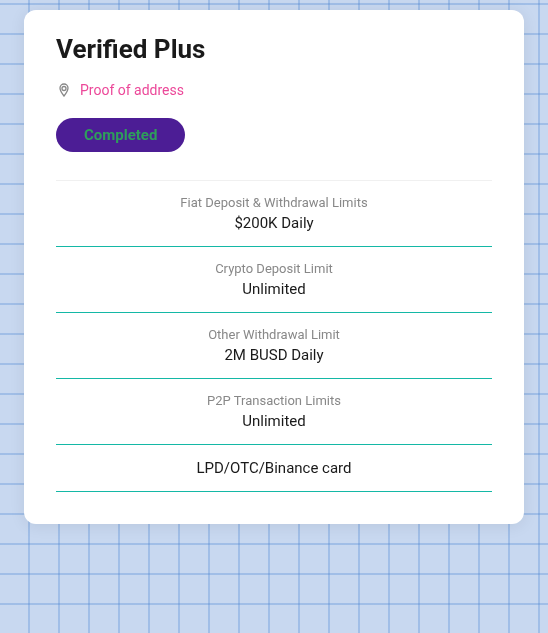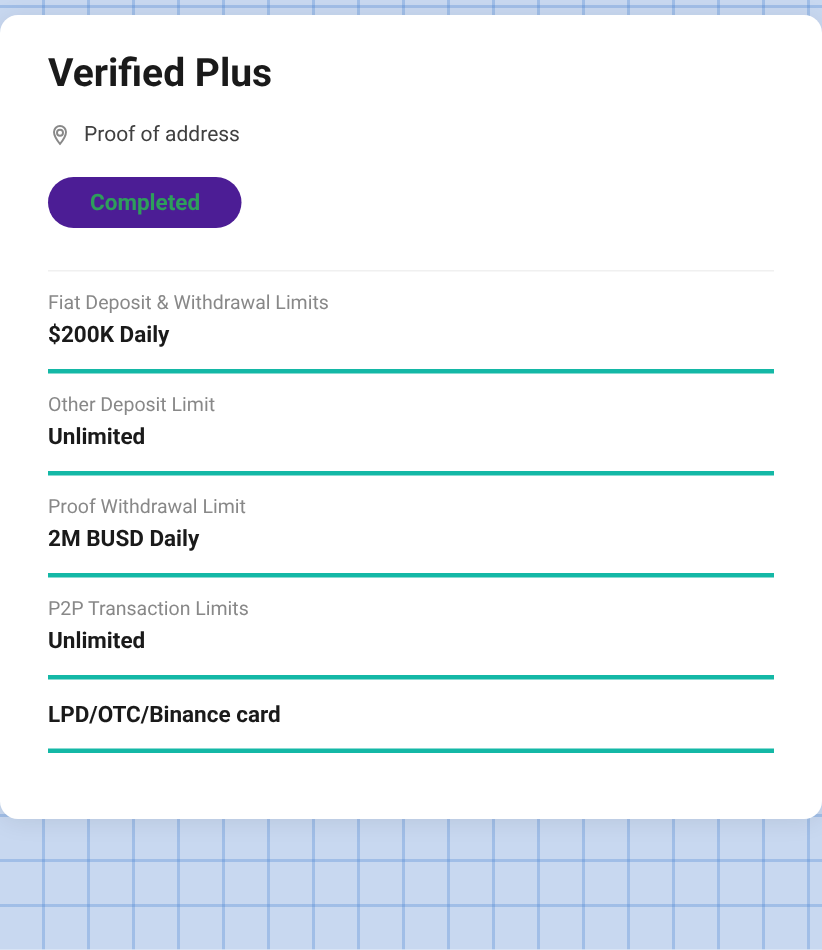--- a/index.html
+++ b/index.html
@@ -28,42 +28,42 @@
       background-image:
         repeating-linear-gradient(0deg, transparent, transparent 28px, rgba(70, 130, 210, 0.3) 28px, rgba(70, 130, 210, 0.3) 30px),
         repeating-linear-gradient(90deg, transparent, transparent 28px, rgba(70, 130, 210, 0.3) 28px, rgba(70, 130, 210, 0.3) 30px);
       pointer-events: none;
       z-index: 0;
     }
 
     .card {
       background: #ffffff;
       border-radius: 12px;
-      width: 548px;
+      width: 500px;
       margin-top: 10px;
-      padding: 24px 32px 44px 32px;
+      padding: 24px 32px 32px 32px;
       position: relative;
       z-index: 1;
       box-shadow: 0 2px 16px rgba(0,0,0,0.08);
     }
 
     .card-title {
       font-size: 26px;
       font-weight: 700;
       color: #1a1a1a;
       margin-bottom: 18px;
       text-align: left;
     }
 
     .meta-row {
       display: flex;
       align-items: center;
       gap: 8px;
       margin-bottom: 8px;
-      color: #404040;
+      color: #ec4899;
       font-size: 14px;
     }
 
     .meta-icon {
       width: 16px;
       height: 16px;
       display: inline-flex;
       align-items: center;
       justify-content: center;
       color: #888;
@@ -84,32 +84,33 @@
       padding: 8px 28px;
       border-radius: 20px;
     }
 
     .limits-section {
       border-top: 1px solid #f0f0f0;
     }
 
     .limit-row {
       padding: 14px 0;
-      border-bottom: 3px solid #14b8a6;
+      border-bottom: 1px solid #14b8a6;
+      text-align: center;
     }
 
     .limit-label {
       font-size: 13px;
       color: #888;
       margin-bottom: 4px;
     }
 
     .limit-value {
       font-size: 15px;
-      font-weight: 700;
+      font-weight: 400;
       color: #1a1a1a;
     }
   </style>
 </head>
 <body>
 
 <div class="card">
   <h1 class="card-title">Verified Plus</h1>
 
   <div class="meta-row">
@@ -126,25 +127,25 @@
   <div class="status-badge-wrap">
     <span class="status-badge">Completed</span>
   </div>
 
   <div class="limits-section">
     <div class="limit-row">
       <div class="limit-label">Fiat Deposit &amp; Withdrawal Limits</div>
       <div class="limit-value">$200K Daily</div>
     </div>
     <div class="limit-row">
-      <div class="limit-label">Other Deposit Limit</div>
+      <div class="limit-label">Crypto Deposit Limit</div>
       <div class="limit-value">Unlimited</div>
     </div>
     <div class="limit-row">
-      <div class="limit-label">Proof Withdrawal Limit</div>
+      <div class="limit-label">Other Withdrawal Limit</div>
       <div class="limit-value">2M BUSD Daily</div>
     </div>
     <div class="limit-row">
       <div class="limit-label">P2P Transaction Limits</div>
       <div class="limit-value">Unlimited</div>
     </div>
     <div class="limit-row">
       <div class="limit-value">LPD/OTC/Binance card</div>
     </div>
   </div>

